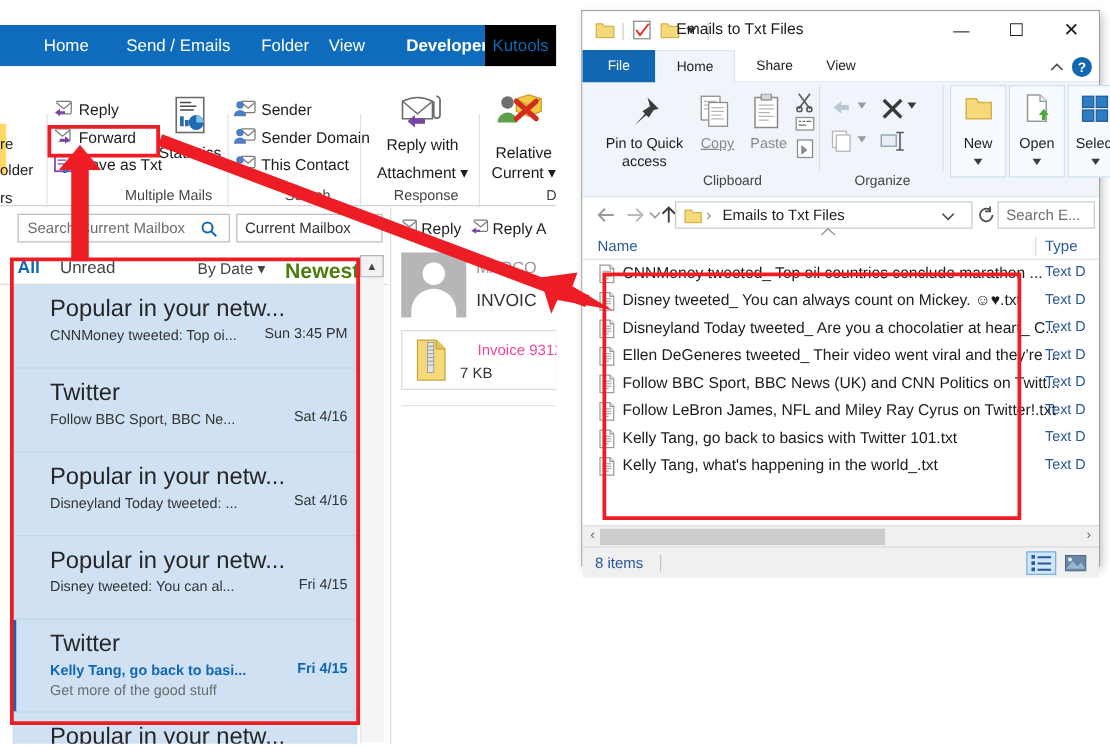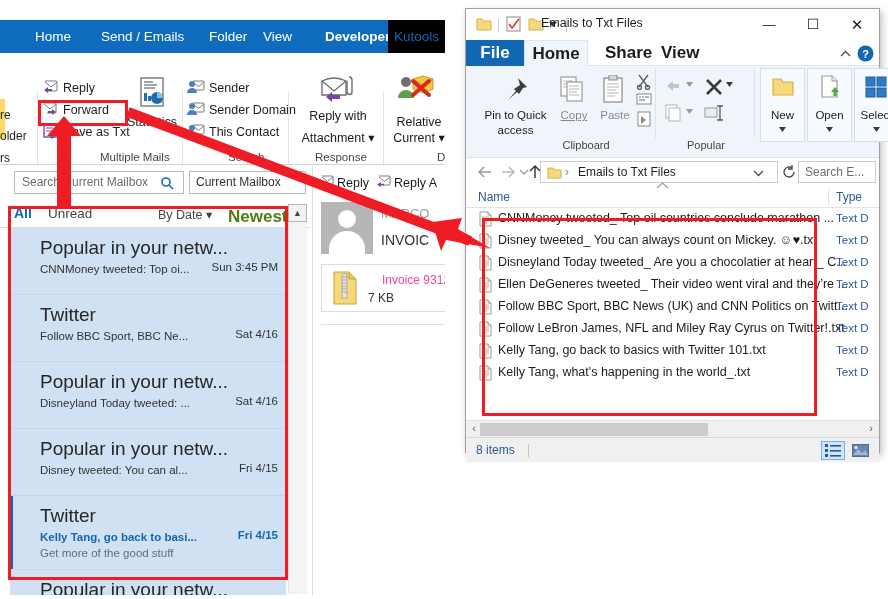--- a/index.html
+++ b/index.html
@@ -135,21 +135,21 @@
   .ex-winbtn {
     position:absolute; top:0; width:44px; height:31px; text-align:center;
     font-size:13px; line-height:31px; color:#1c1c1c;
   }
   .ex-ribbontabs {
     position:absolute; left:0; top:31px; width:413px; height:26px; background:#ffffff;
     border-bottom:1px solid #dce6f0;
   }
   .ex-tab {
     position:absolute; top:0; height:26px; line-height:26px;
-    font-size:17px; color:#1c1c1c; padding:0 13px; white-space:nowrap;font-weight:bold;
+    font-size:11px; color:#1c1c1c; padding:0 13px; white-space:nowrap;
   }
   .ex-tab.file { background:#1267b2; color:#ffffff; }
   .ex-tab.active { background:#eff5fb; border:1px solid #dce6f0; border-bottom:none; color:#1c1c1c;}
   .ex-ribbon {
     position:absolute; left:0; top:57px; width:413px; height:92px;
     background:#eff5fb; border-bottom:1px solid #d7e3ee;
   }
   .ex-grp-label { position:absolute; font-size:11px; color:#444; text-align:center; white-space:nowrap; }
   .ex-grp-sep { position:absolute; top:2px; width:1px; height:70px; background:#d7e3ee;}
   .ex-btn-label { position:absolute; font-size:11.5px; color:#1c1c1c; text-align:center; white-space:nowrap;}
@@ -500,21 +500,21 @@
       </svg>
       <svg style="position:absolute;left:259px;top:15px;" width="9" height="7" viewBox="0 0 9 7">
           <path d="M1 1 h7 l-3.5 5 z" fill="#3a3a3a"></path>
         </svg>
 
       <svg style="position:absolute;left:238px;top:38px;" width="22" height="18" viewBox="0 0 22 18">
         <rect x="1" y="4" width="12" height="9" fill="#e6eef6" stroke="#8a9aa8"></rect>
         <path d="M16 2 v14 M13 2 h6 M13 16 h6" stroke="#5a5a5a" stroke-width="1.3"></path>
       </svg>
 
-      <div class="ex-grp-label" style="left:190px;top:73px;width:100px;">Popular</div>
+      <div class="ex-grp-label" style="left:190px;top:73px;width:100px;">Organize</div>
       <div class="ex-grp-sep" style="left:288px;"></div>
 
       <div class="ex-bigbtn" style="left:294px;"></div>
       <svg style="position:absolute;left:305px;top:10px;" width="24" height="22" viewBox="0 0 24 22">
         <path d="M2 3 h8 l2 3 h10 v13 h-20 z" fill="#f5d97a" stroke="#d4b14a" stroke-width="1.2"></path>
       </svg>
       <div class="ex-btn-label" style="left:294px;top:43px;width:45px;">New</div>
       <svg style="position:absolute;left:312px;top:60px;" width="9" height="7" viewBox="0 0 9 7">
           <path d="M1 1 h7 l-3.5 5 z" fill="#3a3a3a"></path>
         </svg>

